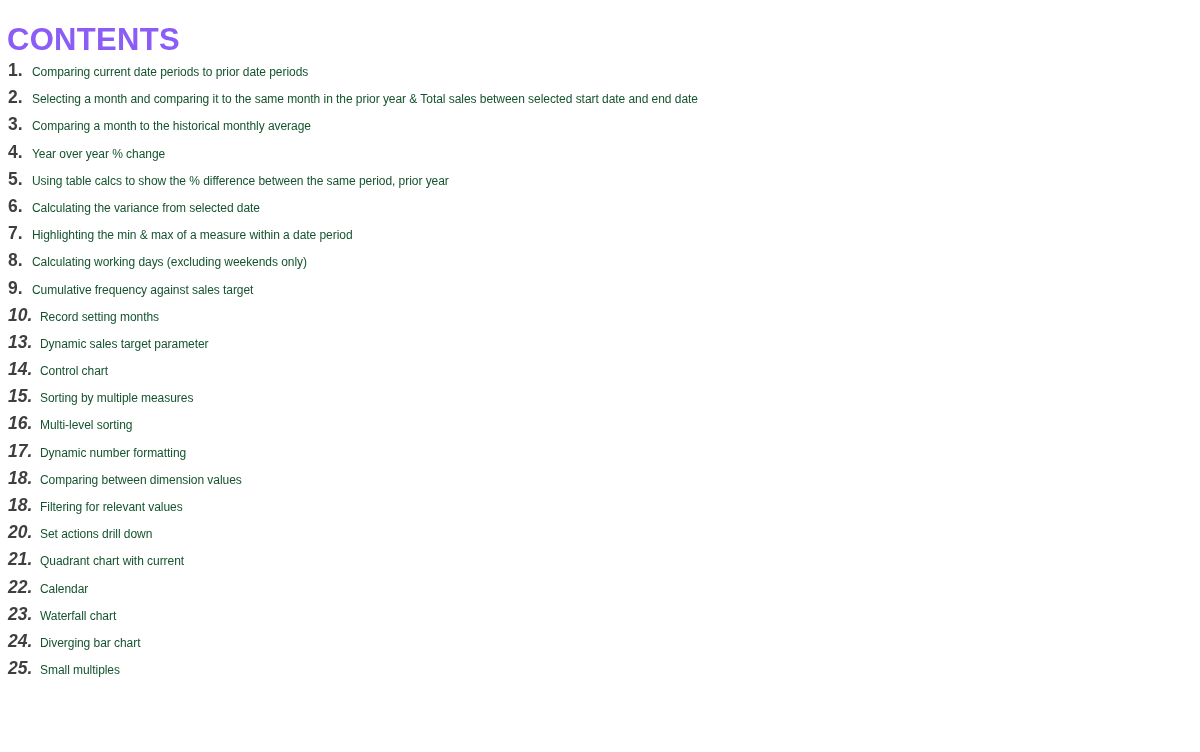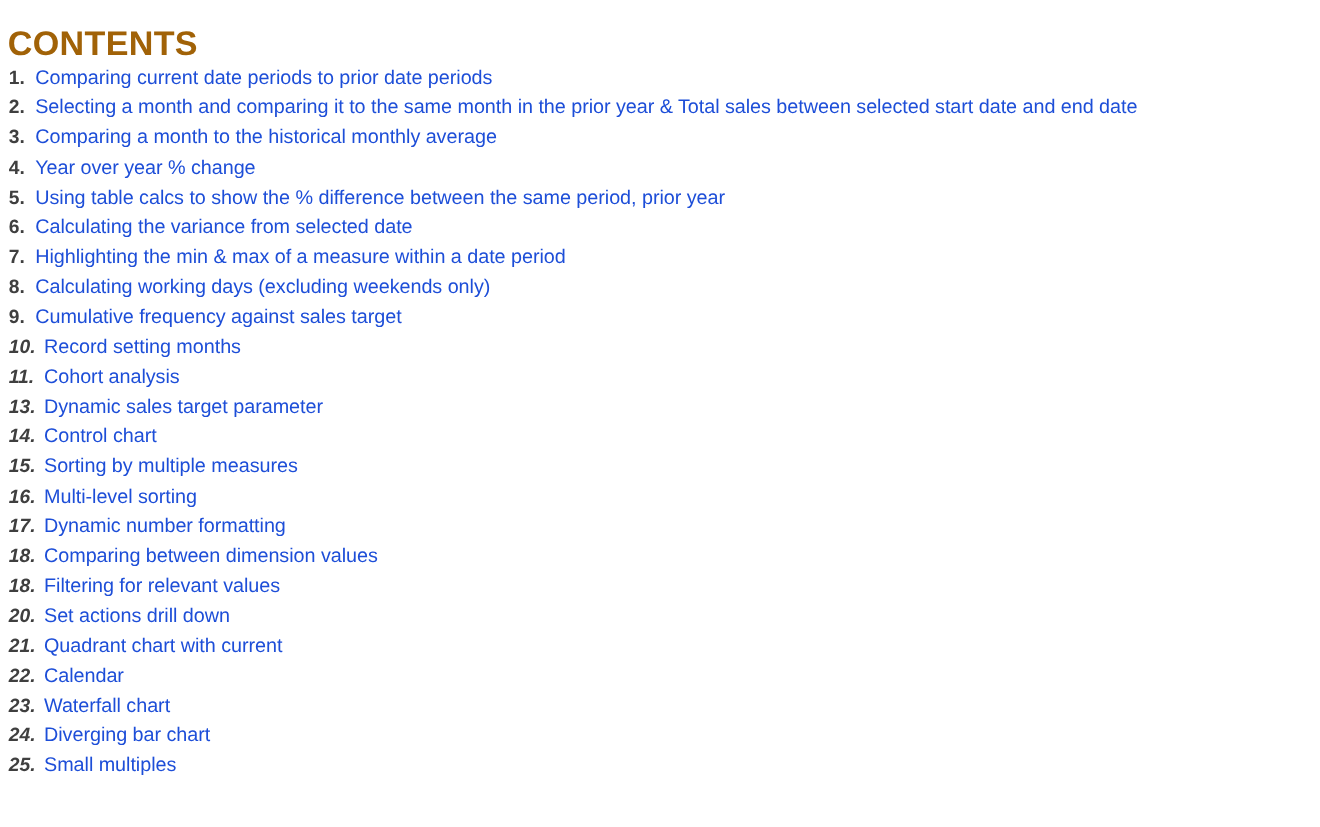--- a/index.html
+++ b/index.html
@@ -23,21 +23,21 @@
     padding: 0;
   }
   .page-title {
     position: absolute;
     left: 7px;
     top: 0px;
     font-size: 31px;
     font-weight: bold;
     letter-spacing: 0.3px;
     line-height: 38px;
-    color: #a16207;
+    color: #8b5cf6;
     white-space: nowrap;
   }
   .contents-list {
     position: absolute;
     left: 0px;
     top: 57px;
     width: 1200px;
     margin: 0;
     padding: 0;
     list-style: none;
@@ -58,23 +58,23 @@
     font-weight: bold;
     color: #3f3f3f;
     text-align: left;
     flex: 0 0 auto;
   }
   .item-number.wide {
     min-width: 32px;
     font-style: italic;
   }
   .item-label {
-    font-size: 18px;
+    font-size: 12px;
     font-weight: 400;
-    color: #1d4ed8;
+    color: #14532d;
     letter-spacing: -0.05px;
     flex: 0 1 auto;
   }
 </style>
 </head>
 <body>
 
 <div class="page">
 
   <h1 class="page-title">CONTENTS</h1>
@@ -112,24 +112,20 @@
         <span class="item-number">8.</span>
         <span class="item-label">Calculating working days (excluding weekends only)</span>
       </li>
       <li class="contents-item">
         <span class="item-number">9.</span>
         <span class="item-label">Cumulative frequency against sales target</span>
       </li>
       <li class="contents-item">
         <span class="item-number wide">10.</span>
         <span class="item-label">Record setting months</span>
-      </li>
-      <li class="contents-item">
-        <span class="item-number wide">11.</span>
-        <span class="item-label">Cohort analysis</span>
       </li>
       <li class="contents-item">
         <span class="item-number wide">13.</span>
         <span class="item-label">Dynamic sales target parameter</span>
       </li>
       <li class="contents-item">
         <span class="item-number wide">14.</span>
         <span class="item-label">Control chart</span>
       </li>
       <li class="contents-item">

